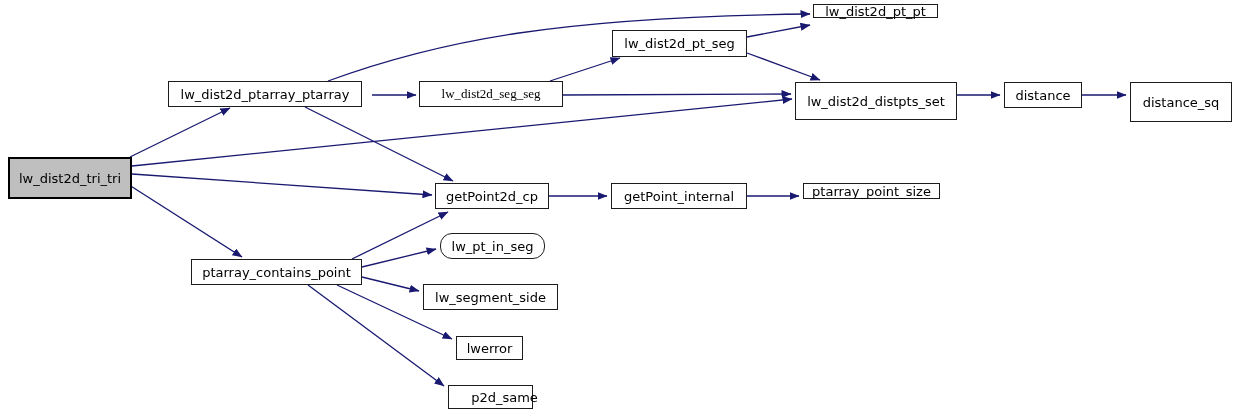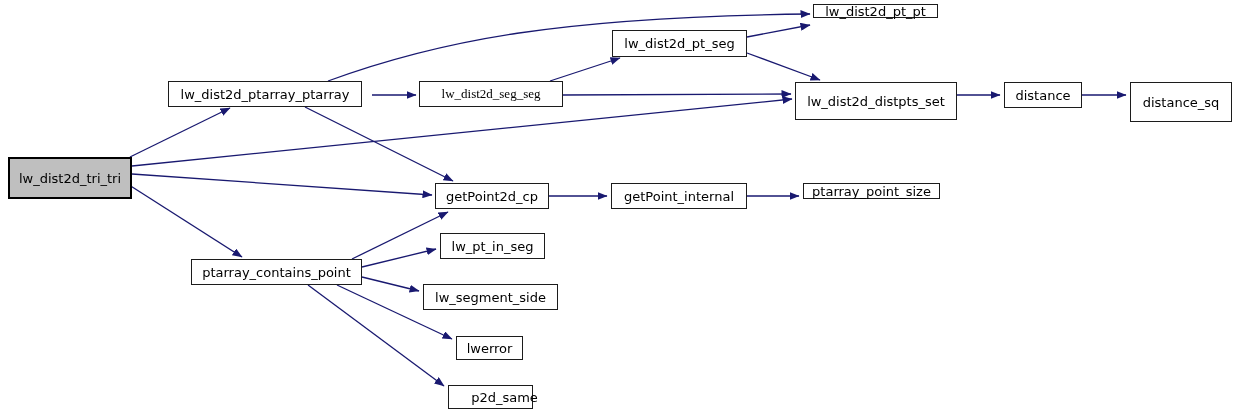--- a/index.html
+++ b/index.html
@@ -84,18 +84,18 @@
       <div class="node" style="left: 419px; top: 81px; width: 144px; height: 26px; font-family: Liberation Serif, serif;">lw_dist2d_seg_seg</div>
       <div class="node" style="left: 612px; top: 30px; width: 135px; height: 27px;">lw_dist2d_pt_seg</div>
       <div class="node" style="left: 813px; top: 4px; width: 125px; height: 14px;">lw_dist2d_pt_pt</div>
       <div class="node" style="left: 795px; top: 82px; width: 162px; height: 38px;">lw_dist2d_distpts_set</div>
       <div class="node" style="left: 1004px; top: 82px; width: 78px; height: 26px;">distance</div>
       <div class="node" style="left: 1130px; top: 82px; width: 102px; height: 40px;">distance_sq</div>
       <div class="node" style="left: 435px; top: 183px; width: 114px; height: 26px;">getPoint2d_cp</div>
       <div class="node" style="left: 611px; top: 183px; width: 136px; height: 26px;">getPoint_internal</div>
       <div class="node" style="left: 803px; top: 183px; width: 137px; height: 16px;">ptarray_point_size</div>
       <div class="node" style="left: 191px; top: 259px; width: 171px; height: 26px;">ptarray_contains_point</div>
-      <div class="node" style="left: 440px; top: 233px; width: 105px; height: 26px;">lw_pt_in_seg</div>
+      <div class="node" style="left: 440px; top: 233px; width: 105px; height: 26px; border-radius: 12px;">lw_pt_in_seg</div>
       <div class="node" style="left: 423px; top: 284px; width: 135px; height: 26px;">lw_segment_side</div>
       <div class="node" style="left: 456px; top: 336px; width: 67px; height: 24px;">lwerror</div>
       <div class="node" style="left: 448px; top: 385px; width: 85px; height: 24px; padding-left: 28px;">p2d_same</div>
     </div>
 </div>
 
 </body></html>

